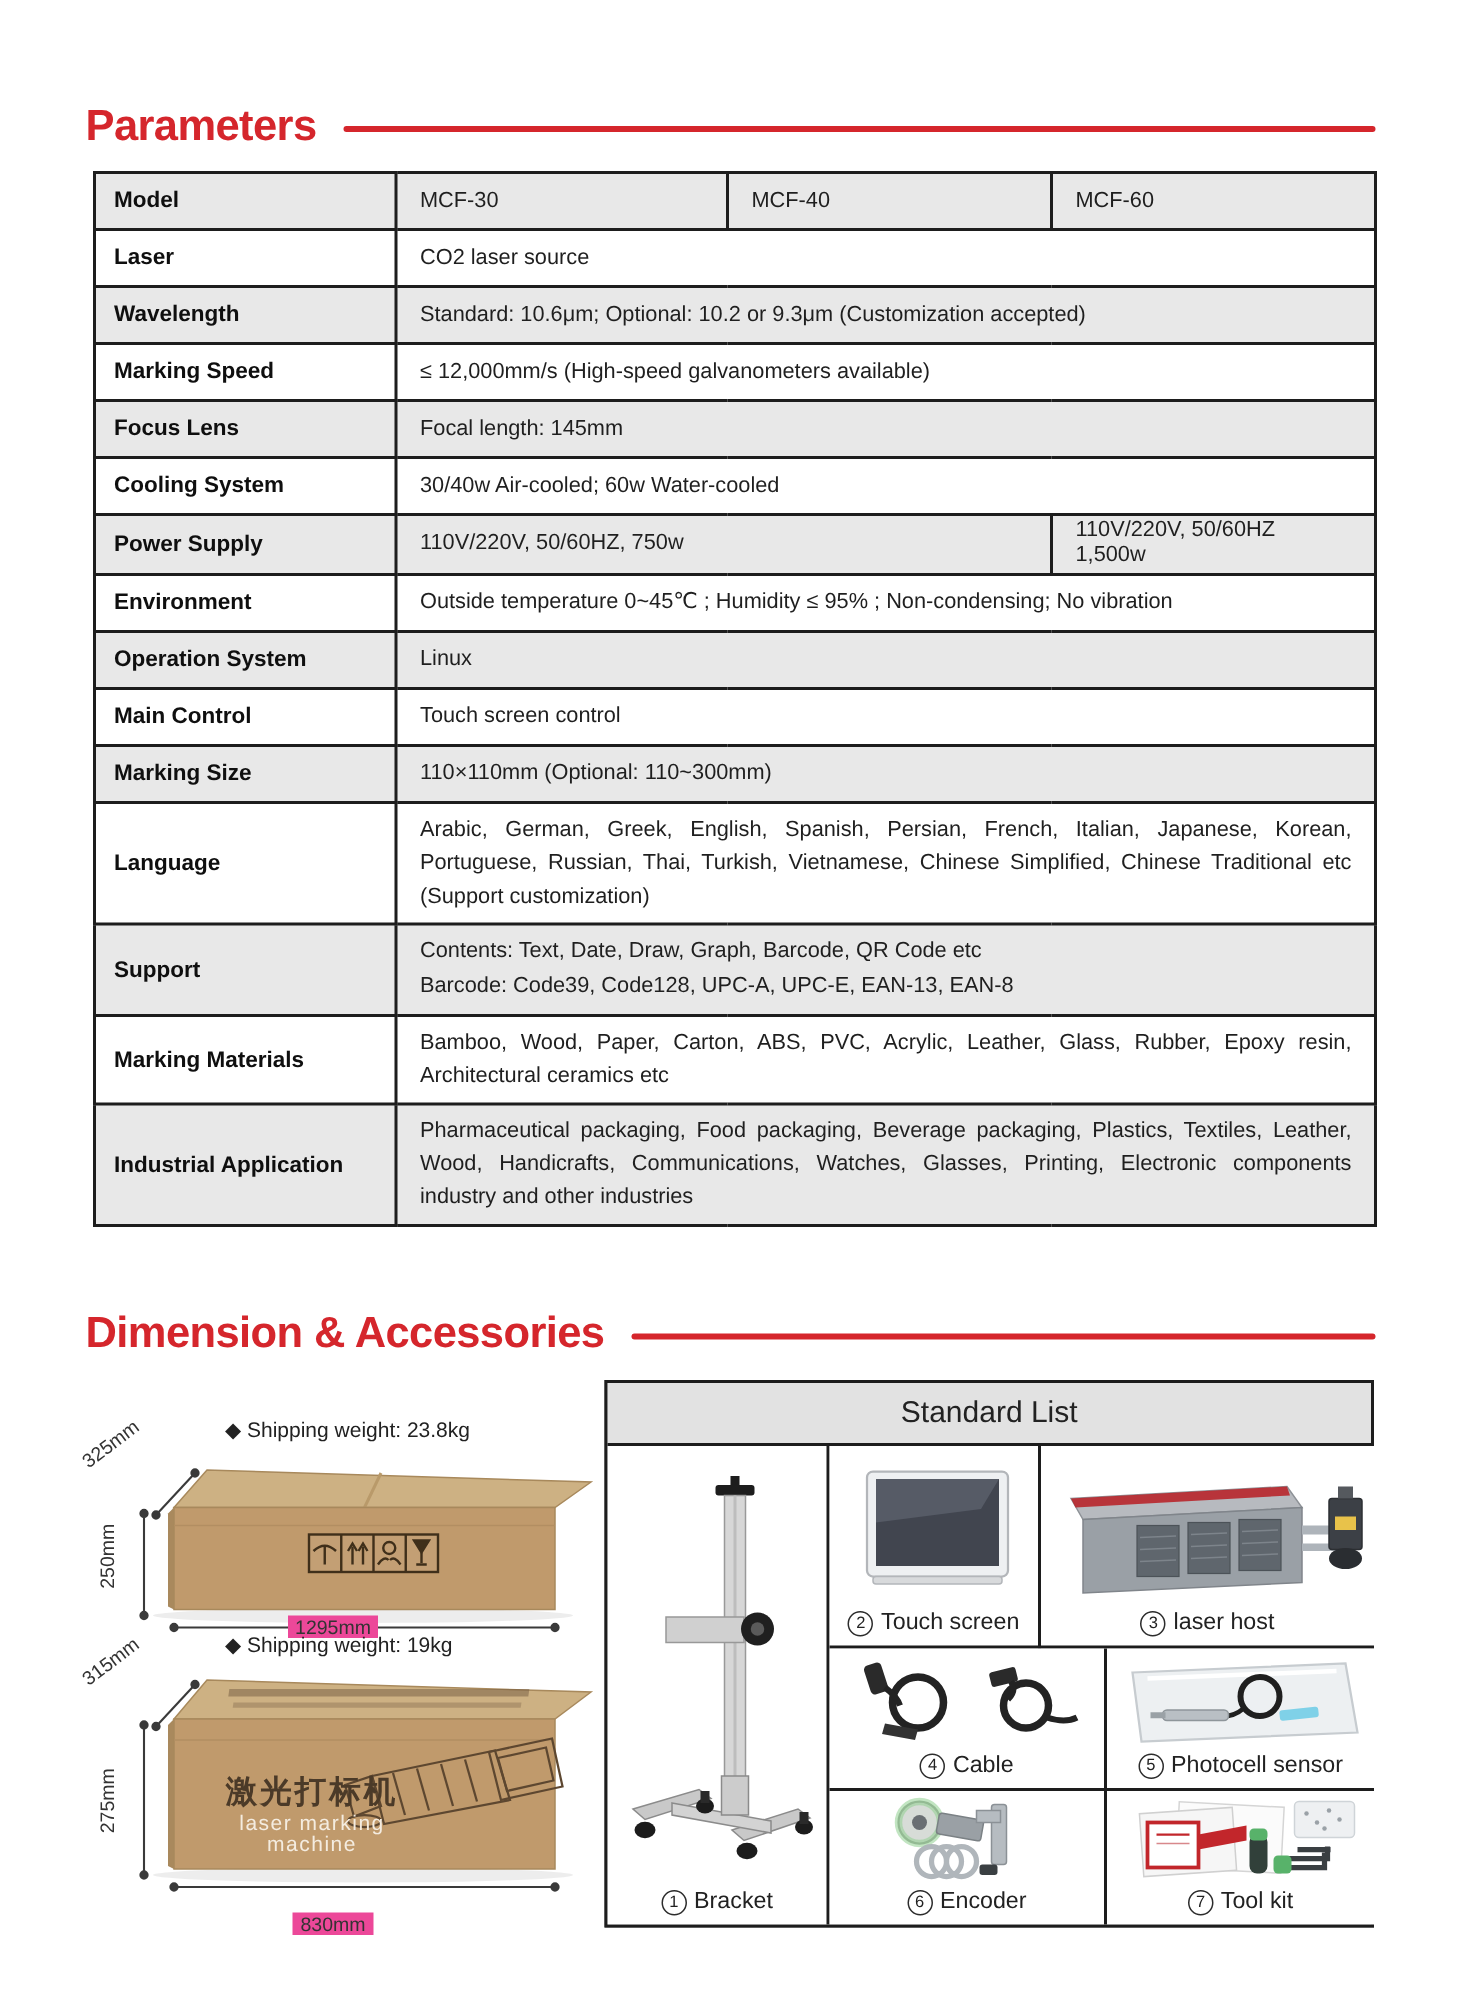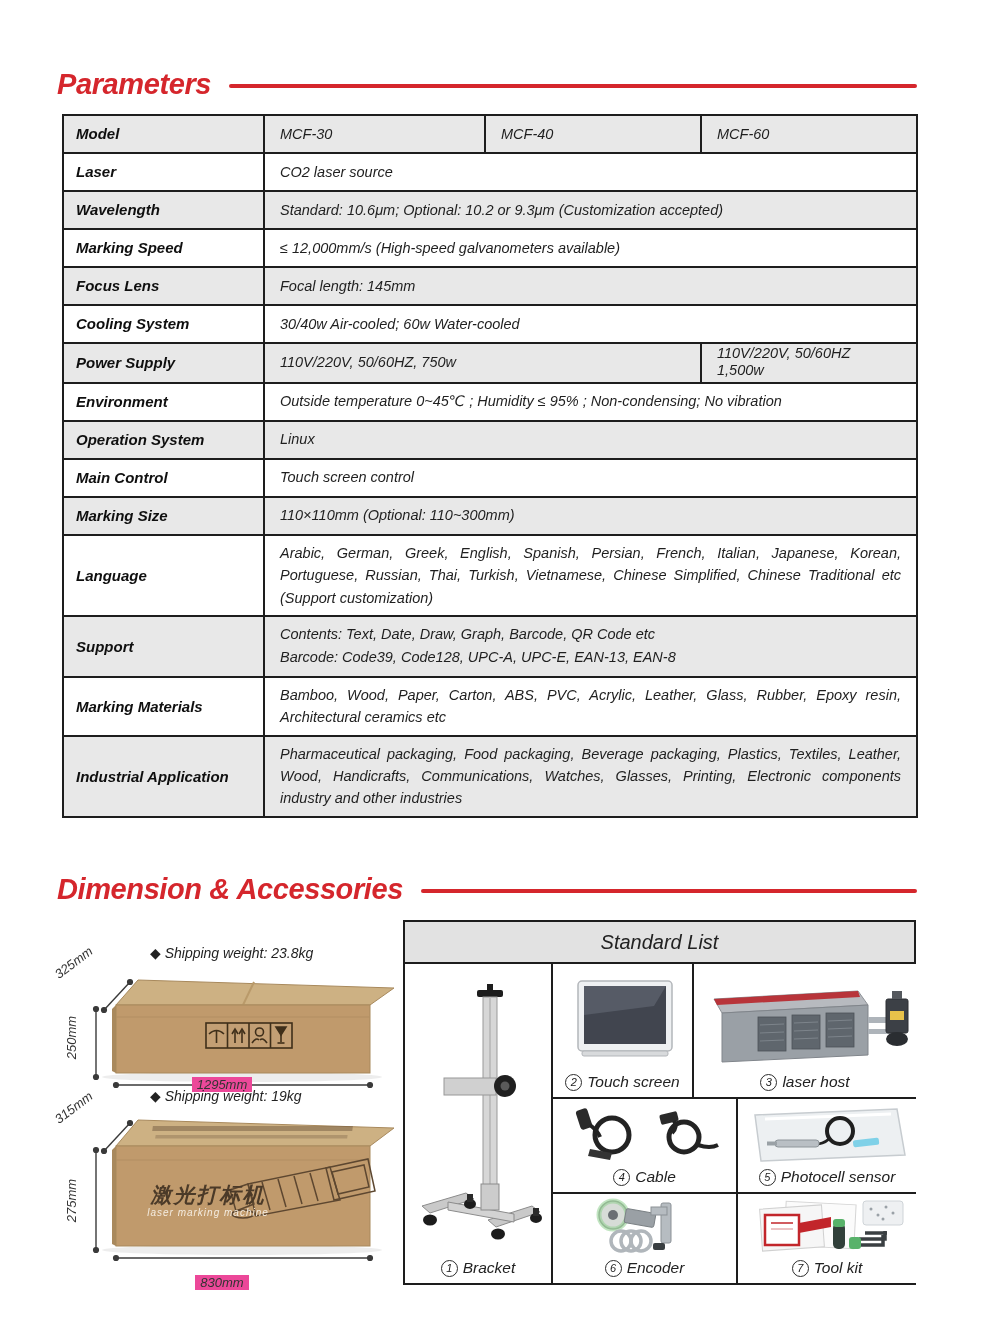--- a/index.html
+++ b/index.html
@@ -5,21 +5,21 @@
   :root{
     --red:#d5262c;
     --ink:#1d1d1d;
     --row-gray:#e8e8e8;
     --card:#c09a6c;
     --card-top:#cdb183;
     --card-line:#8f734c;
   }
   html,body{margin:0;padding:0;background:#ffffff;}
   body{font-family:"Liberation Sans","DejaVu Sans",sans-serif;color:#1f1f1f;}
-  .page{position:relative;width:984px;height:1344px;background:#ffffff;overflow:hidden;font-style:italic;}
+  .page{position:relative;width:984px;height:1344px;background:#ffffff;overflow:hidden;}
 
   
   .sec-head{position:absolute;display:flex;align-items:center;left:57px;width:860px;height:36px;}
   .sec-title{font-size:29px;font-weight:bold;color:var(--red);letter-spacing:-0.4px;white-space:nowrap;}
   .rule{flex:1;height:4px;background:var(--red);margin-left:18px;border-radius:2px;margin-top:3px;}
 
   
   table.spec{position:absolute;left:62px;top:114px;width:854px;border-collapse:collapse;table-layout:fixed;font-size:14.5px;}
   table.spec td{border:2px solid var(--ink);padding:6px 15px;vertical-align:middle;color:#1f1f1f;background:#ffffff;}
   table.spec tr:nth-child(odd) td{background:var(--row-gray);}
@@ -32,21 +32,21 @@
   
   .pkg{position:absolute;width:368px;}
   .pkg .weight{position:absolute;left:112px;top:0;font-size:14px;color:#222;white-space:nowrap;}
   .pkg svg{position:absolute;left:0;}
   .dim{position:absolute;font-size:13px;color:#333;white-space:nowrap;}
   .dim.diag{transform:rotate(-37deg);}
   .dim.vert{transform:rotate(-90deg);}
   .dim.horz{left:0;right:0;text-align:center;}
   .dim.horz span{background:#ec4899;padding:0 5px;text-align:center;}
   .print-cn{position:absolute;text-align:center;color:#4b3a28;font-weight:bold;font-size:21px;letter-spacing:2px;line-height:1;}
-  .print-en{display:block;color:#f4ece0;font-weight:normal;font-size:10px;letter-spacing:1px;margin-top:3px;}
+  .print-en{display:block;color:#f4ece0;font-weight:normal;font-size:14px;letter-spacing:1px;margin-top:3px;}
 
   
   .panel{position:absolute;left:403px;top:920px;width:513px;height:365px;border:2px solid var(--ink);box-sizing:border-box;background:#404040;text-align:right;}
   .panel-head{position:absolute;left:0;top:0;width:100%;height:42px;background:#e2e2e2;border-bottom:2px solid var(--ink);box-sizing:border-box;display:flex;align-items:center;justify-content:center;font-size:20px;color:#222;}
   .sl-cell{position:absolute;box-sizing:border-box;display:flex;flex-direction:column;align-items:center;justify-content:flex-end;overflow:hidden;background:#fff;}
   .sl-cell .art{flex:1;display:flex;align-items:center;justify-content:center;width:100%;}
   .sl-label{font-size:15.5px;color:#222;padding-bottom:6px;white-space:nowrap;display:flex;align-items:center;gap:5px;}
   .cnum{display:inline-flex;align-items:center;justify-content:center;width:17px;height:17px;border:1.5px solid #2c2c2c;border-radius:50%;font-size:11px;line-height:1;box-sizing:border-box;}
   .br-r{border-right:2px solid var(--ink);}
   .br-b{border-bottom:2px solid var(--ink);}

